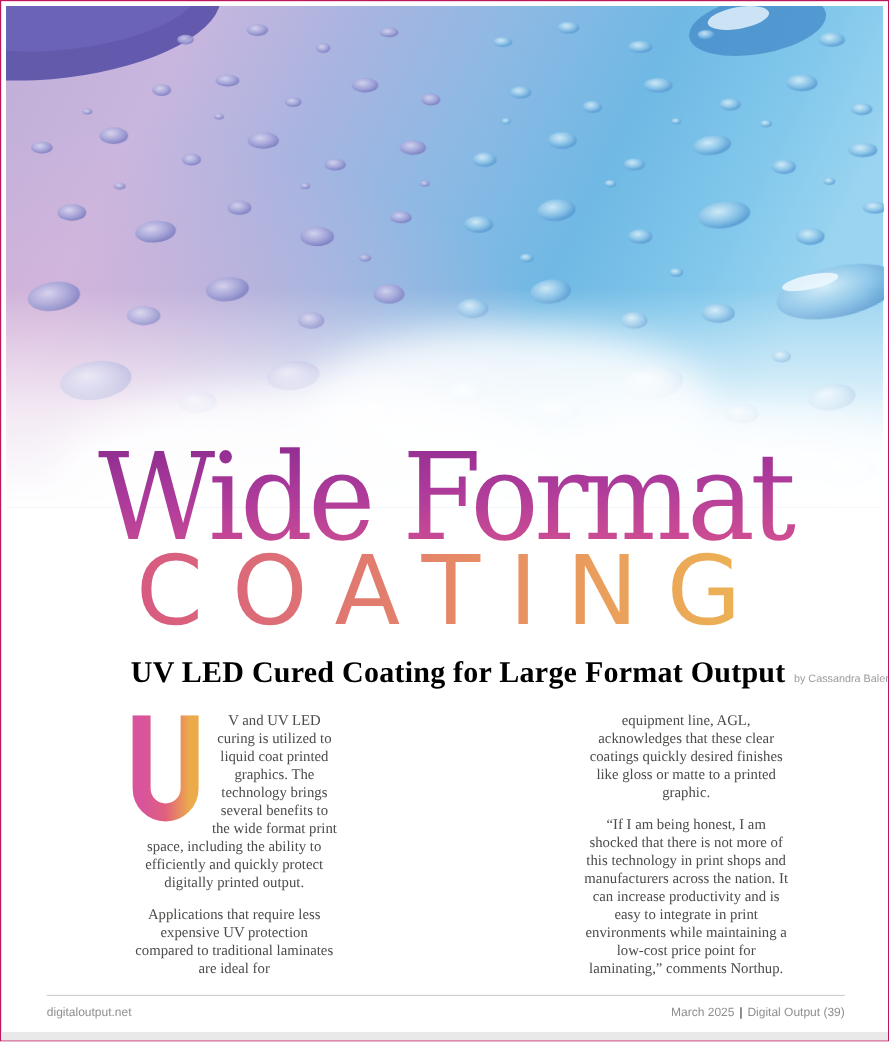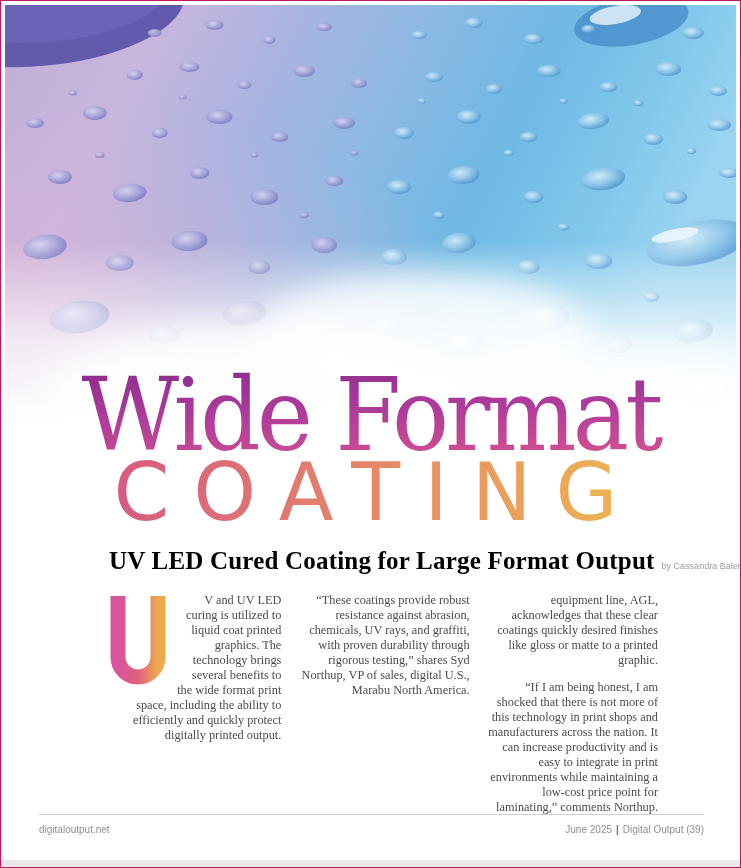--- a/index.html
+++ b/index.html
@@ -34,26 +34,26 @@
   .subtitle {
     display:inline; font-family:"Liberation Serif", serif; font-size:25px;
     color:#000000; letter-spacing:0.2px;
   }
   .byline {
     display:inline-block; margin-left:7px; font-family:"Liberation Sans", sans-serif;
     font-size:9px; color:#9b9b9b; vertical-align:baseline;
   }
   
   .columns { display:flex; gap:16px; margin:18px 82px 0 108px; }
-  .col { flex:1 1 0; font-size:12.3px; line-height:15px; color:#4b4b49; text-align:right; }
+  .col { flex:1 1 0; font-size:12.3px; line-height:15px; color:#4b4b49; text-align:center; }
   .col p { margin-bottom:12px; }
   .dropcap-svg { float:left; width:58px; height:98px; margin:3px 9px 2px 0; }
   
   .footer {
-    position:absolute; left:38px; right:36px; bottom:32px;
+    position:absolute; left:38px; right:36px; bottom:17px;
     border-top:1px solid #cfcfcf; padding-top:9px;
     display:flex; justify-content:space-between;
     font-family:"Liberation Sans", sans-serif; font-size:10px; color:#8f8f8f;
   }
   .footer .sep { font-weight:bold; color:#6f6f6f; margin:0 4px; }
   .page-edge { position:absolute; left:0; right:0; bottom:0; height:7px; background:#e9e9e9; }
 </style>
 </head>
 <body>
 
@@ -219,35 +219,35 @@
           <defs>
             <linearGradient id="ug" x1="0" y1="0" x2="1" y2="0">
               <stop offset="0%" stop-color="#d8549c"></stop>
               <stop offset="50%" stop-color="#e0607e"></stop>
               <stop offset="100%" stop-color="#ecab4b"></stop>
             </linearGradient>
           </defs>
           <path d="M9,0 V61 A20,20 0 0 0 49,61 V0" fill="none" stroke="url(#ug)" stroke-width="15"></path>
         </svg><span>V and UV LED curing is utilized to liquid coat printed graphics. The technology brings several benefits to the wide format print space, including the ability to efficiently and quickly protect digitally printed output.</span>
       </p>
+      <p><span>Applications that require less expensive UV protection compared to traditional laminates are ideal for</span></p>
     </div>
 
     <div class="col">
-      <p><span>“These coatings provide robust resistance against abrasion, chemicals, UV rays, and graffiti, with proven durability through rigorous testing,” shares Syd Northup, VP of sales, digital U.S., Marabu North America.</span></p>
     </div>
 
     <div class="col">
       <p><span>equipment line, AGL, acknowledges that these clear coatings quickly desired finishes like gloss or matte to a printed graphic.</span></p>
       <p><span>“If I am being honest, I am shocked that there is not more of this technology in print shops and manufacturers across the nation. It can increase productivity and is easy to integrate in print environments while maintaining a low-cost price point for laminating,” comments Northup.</span></p>
     </div>
 
   </div>
 
   <div class="footer">
     <span>digitaloutput.net</span>
     <span>
-      <span>June 2025</span><span class="sep">|</span><span>Digital Output</span>
+      <span>March 2025</span><span class="sep">|</span><span>Digital Output</span>
       <span>(39)</span>
     </span>
   </div>
 
   <div class="page-edge"></div>
 </div>
 
 </body></html>

